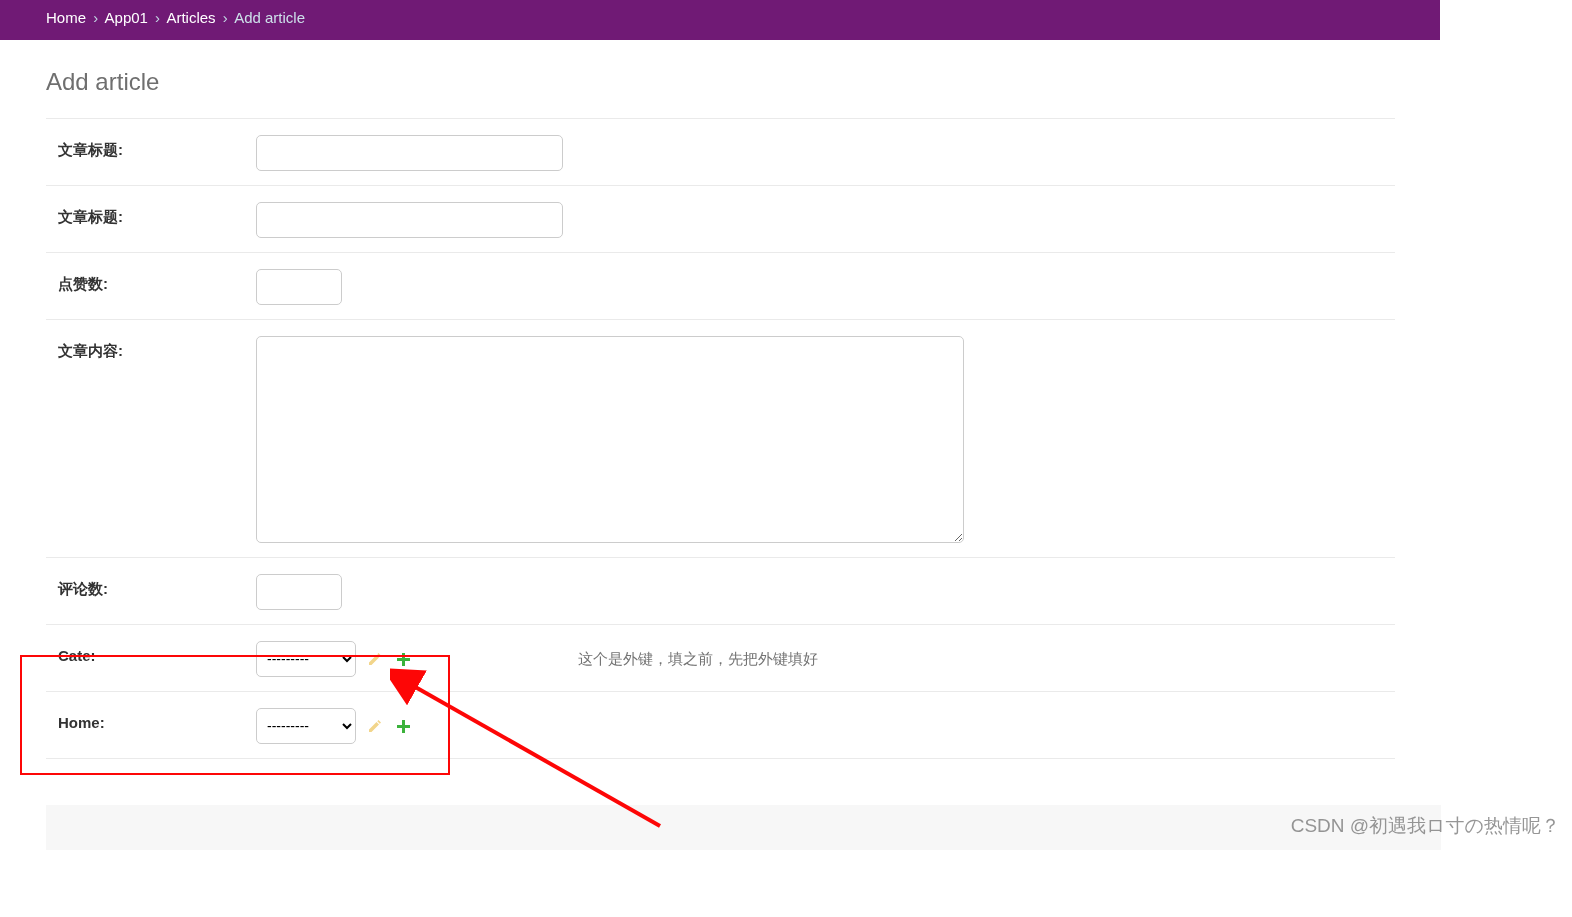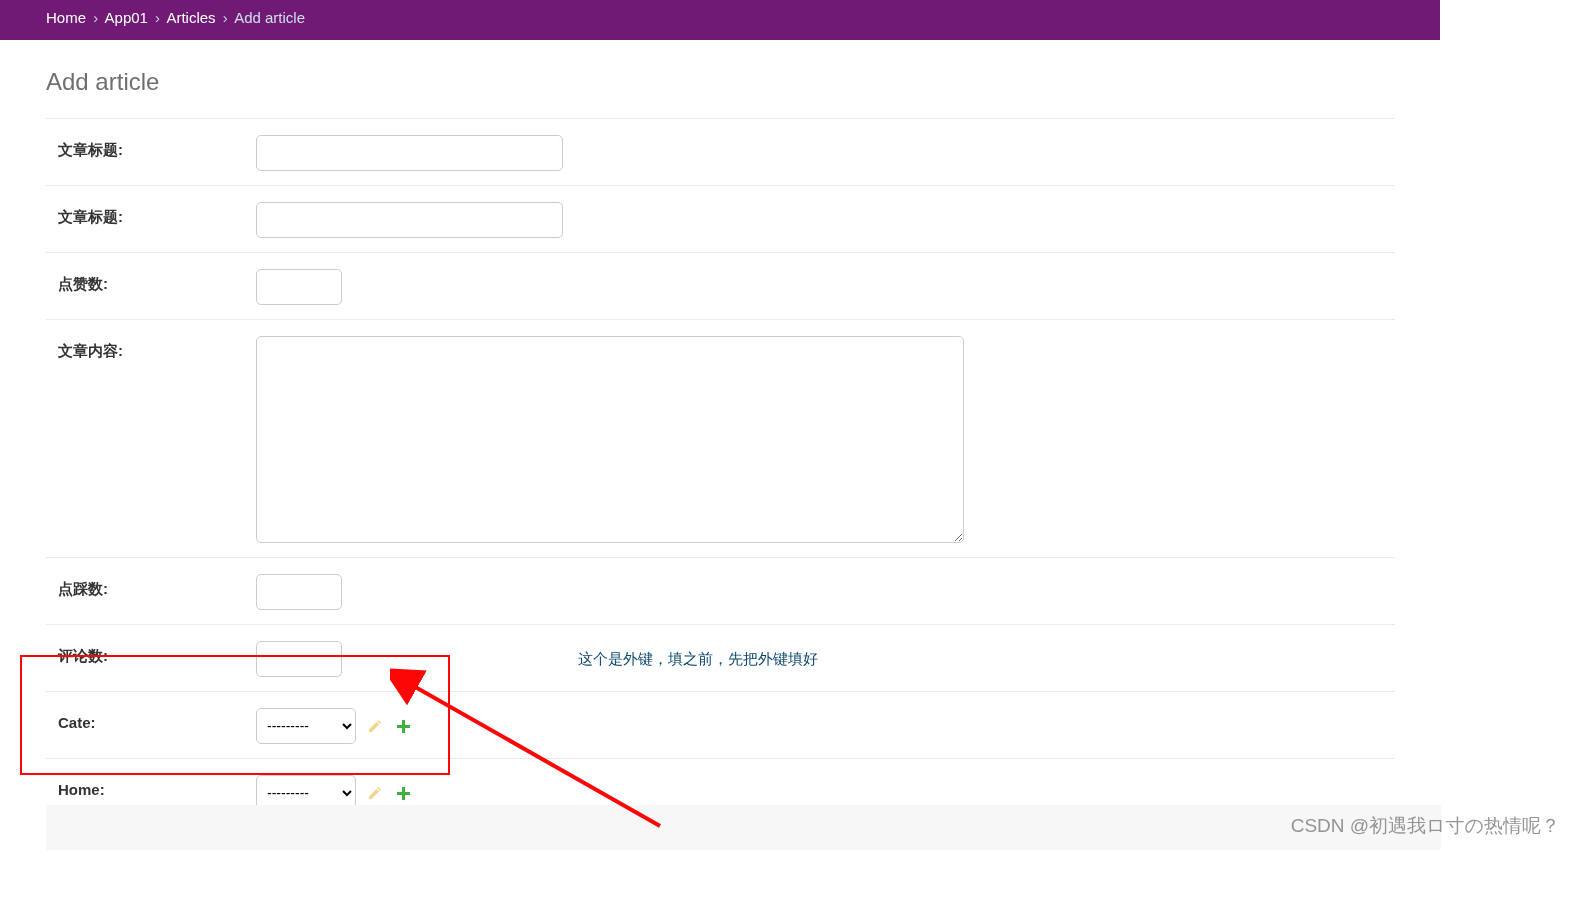--- a/index.html
+++ b/index.html
@@ -73,21 +73,21 @@
     background: #fff;
   }
 
   .rel-widget { display: flex; align-items: center; gap: 10px; }
   .icon-btn { display: inline-flex; align-items: center; justify-content: center; width: 18px; height: 18px; cursor: pointer; }
 
   .annot-red-text {
     position: absolute;
     left: 578px;
     top: 650px;
-    color: #0c4a6e;
+    color: #737373;
     font-size: 15px;
     white-space: nowrap;
     text-align: right;
   }
   .annot-red-box {
     position: absolute;
     left: 20px;
     top: 655px;
     width: 430px;
     height: 120px;
@@ -150,24 +150,20 @@
   <div class="form-row">
     <label class="fld-label">点赞数:</label>
     <input class="txt-input small" type="text" style="">
   </div>
 
   <div class="form-row">
     <label class="fld-label">文章内容:</label>
     <textarea class="txt-area" style=""></textarea>
   </div>
 
-  <div class="form-row">
-    <label class="fld-label">点踩数:</label>
-    <input class="txt-input small" type="text" style="">
-  </div>
 
   <div class="form-row">
     <label class="fld-label">评论数:</label>
     <input class="txt-input small" type="text" style="">
   </div>
 
   <div class="form-row">
     <label class="fld-label">Cate:</label>
     <div class="rel-widget">
       <select class="sel">

